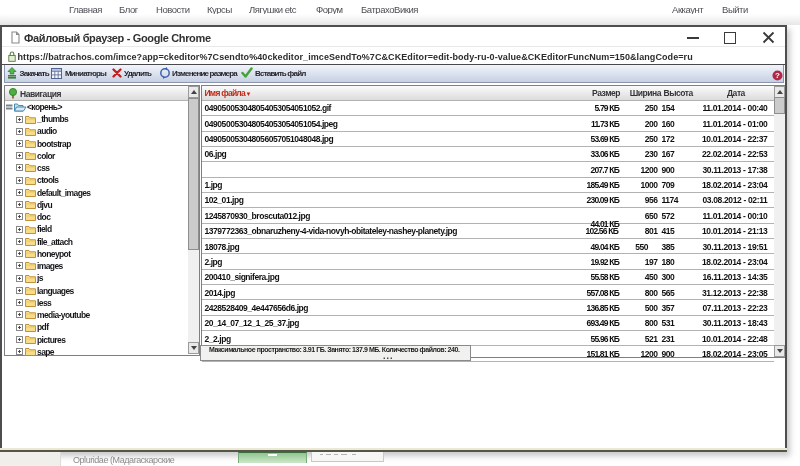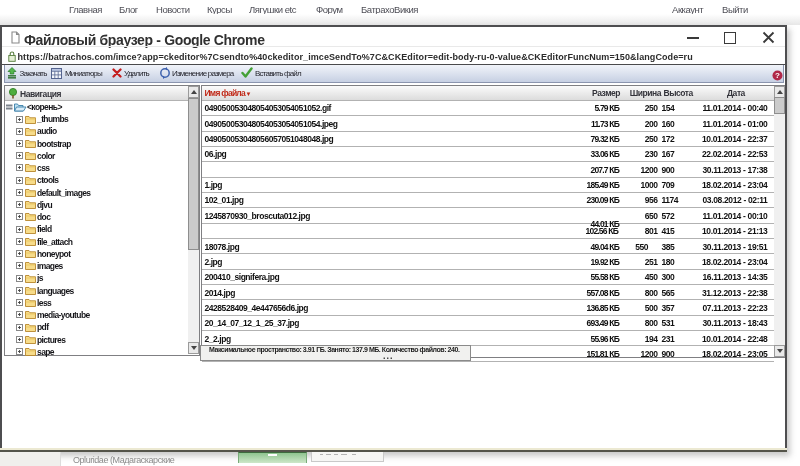--- a/index.html
+++ b/index.html
@@ -1,25 +1,25 @@
 <!DOCTYPE html>
 <html><head><meta charset="utf-8"><style>*{margin:0;padding:0;box-sizing:border-box;}
 body{width:800px;height:466px;font-family:"Liberation Sans",sans-serif;background:#fff;}
 #screen{position:relative;width:800px;height:466px;overflow:hidden;background:#fff;}
 .abs{position:absolute;}
 .topnav span{position:absolute;top:4px;font-size:9.5px;color:#4e4e56;letter-spacing:-0.45px;white-space:nowrap;}
 #navgrad{left:0;top:14px;width:800px;height:11px;background:linear-gradient(#ffffff,#e7e7e7);}
 #win{left:0;top:25px;width:787px;height:427px;background:#fff;border:2px solid #4e4e50;border-bottom:none;box-shadow:3px 4px 6px rgba(110,110,110,0.38);}
 #winbot1{left:0;top:448px;width:787px;height:2px;background:#ece9d2;}
 #winbot2{left:0;top:450px;width:787px;height:2px;background:#54544a;}
-#title{left:24px;top:32px;font-size:14px;font-weight:bold;color:#303030;letter-spacing:-0.35px;}
+#title{left:24px;top:32px;font-size:11px;font-weight:bold;color:#303030;letter-spacing:-0.35px;}
 #urltext{left:17.5px;top:51.5px;font-size:9px;font-weight:bold;color:#2c2c2c;letter-spacing:0.08px;white-space:nowrap;}
 #darkline{left:2px;top:63.5px;width:783px;height:1.5px;background:#4a4a4c;}
 #toolbar{left:4px;top:65px;width:780px;height:18px;background:linear-gradient(#f1f4fa,#c7d0e3);border:1px solid #8b95ae;border-top:none;}
-.tbl{position:absolute;top:68.5px;font-size:8px;font-weight:normal;color:#26262e;letter-spacing:-0.8px;white-space:nowrap;}
+.tbl{position:absolute;top:68.5px;font-size:8px;font-weight:bold;color:#26262e;letter-spacing:-0.8px;white-space:nowrap;}
 #navpanel{left:4px;top:85px;width:196px;height:271px;background:#fff;border:1px solid #7f7f82;}
 #filepanel{left:201px;top:85px;width:584px;height:273px;background:#fff;border:1px solid #7f7f82;}
 .phead{position:absolute;height:15px;background:linear-gradient(#fbfbfb,#dcdcdc);border-bottom:1px solid #b2b2b2;}
 .ptxt{position:absolute;font-size:8.5px;font-weight:bold;color:#33333a;letter-spacing:-0.45px;white-space:nowrap;}
 .trow{position:absolute;font-size:8.5px;font-weight:bold;color:#16161a;letter-spacing:-0.6px;white-space:nowrap;}
 .fname{position:absolute;font-size:8.5px;font-weight:bold;color:#111;letter-spacing:-0.45px;white-space:nowrap;}
 .fnum{position:absolute;font-size:8.5px;font-weight:bold;color:#111;letter-spacing:-0.5px;white-space:nowrap;}
 .fdt{letter-spacing:-0.35px !important;}
 .fsz{letter-spacing:-0.8px !important;}
 .rline{position:absolute;height:1px;background:#b2b2b2;}
@@ -317,21 +317,21 @@
 <span class="fnum abs" style="left:661.5px;top:103.4px">154</span>
 <span class="fnum fdt abs" style="right:32.5px;top:103.4px">11.01.2014 - 00:40</span>
 <div class="rline" style="left:202px;top:130.7px;width:572px"></div>
 <span class="fname abs" style="left:204.5px;top:118.7px">049050053048054053054051054.jpeg</span>
 <span class="fnum fsz abs" style="right:181px;top:118.7px">11.73 КБ</span>
 <span class="fnum abs" style="right:142.5px;top:118.7px">200</span>
 <span class="fnum abs" style="left:661.5px;top:118.7px">160</span>
 <span class="fnum fdt abs" style="right:32.5px;top:118.7px">11.01.2014 - 01:00</span>
 <div class="rline" style="left:202px;top:146.0px;width:572px"></div>
 <span class="fname abs" style="left:204.5px;top:134.1px">049050053048056057051048048.jpg</span>
-<span class="fnum fsz abs" style="right:181px;top:134.1px">79.32 КБ</span>
+<span class="fnum fsz abs" style="right:181px;top:134.1px">53.69 КБ</span>
 <span class="fnum abs" style="right:142.5px;top:134.1px">250</span>
 <span class="fnum abs" style="left:661.5px;top:134.1px">172</span>
 <span class="fnum fdt abs" style="right:32.5px;top:134.1px">10.01.2014 - 22:37</span>
 <div class="rline" style="left:202px;top:161.4px;width:572px"></div>
 <span class="fname abs" style="left:204.5px;top:149.4px">06.jpg</span>
 <span class="fnum fsz abs" style="right:181px;top:149.4px">33.06 КБ</span>
 <span class="fnum abs" style="right:142.5px;top:149.4px">230</span>
 <span class="fnum abs" style="left:661.5px;top:149.4px">167</span>
 <span class="fnum fdt abs" style="right:32.5px;top:149.4px">22.02.2014 - 22:53</span>
 <div class="rline" style="left:202px;top:176.7px;width:572px"></div>
@@ -351,34 +351,35 @@
 <span class="fnum abs" style="right:142.5px;top:195.4px">956</span>
 <span class="fnum abs" style="left:661.5px;top:195.4px">1174</span>
 <span class="fnum fdt abs" style="right:32.5px;top:195.4px">03.08.2012 - 02:11</span>
 <div class="rline" style="left:202px;top:222.7px;width:572px"></div>
 <span class="fname abs" style="left:204.5px;top:210.8px">1245870930_broscuta012.jpg</span>
 <span class="fnum fsz abs" style="right:181px;top:219px">44.01 КБ</span>
 <span class="fnum abs" style="right:142.5px;top:210.8px">650</span>
 <span class="fnum abs" style="left:661.5px;top:210.8px">572</span>
 <span class="fnum fdt abs" style="right:32.5px;top:210.8px">11.01.2014 - 00:10</span>
 <div class="rline" style="left:202px;top:238.1px;width:572px"></div>
+<span class="fname abs" style="left:204.5px;top:226.1px">1379772363_obnaruzheny-4-vida-novyh-obitateley-nashey-planety.jpg</span>
 <span class="fnum fsz abs" style="right:182px;top:226.1px">102.56 КБ</span>
 <span class="fnum abs" style="right:142.5px;top:226.1px">801</span>
 <span class="fnum abs" style="left:661.5px;top:226.1px">415</span>
 <span class="fnum fdt abs" style="right:32.5px;top:226.1px">10.01.2014 - 21:13</span>
 <div class="rline" style="left:202px;top:253.4px;width:572px"></div>
 <span class="fname abs" style="left:204.5px;top:241.5px">18078.jpg</span>
 <span class="fnum fsz abs" style="right:181px;top:241.5px">49.04 КБ</span>
 <span class="fnum abs" style="right:152px;top:241.5px">550</span>
 <span class="fnum abs" style="left:661.5px;top:241.5px">385</span>
 <span class="fnum fdt abs" style="right:32.5px;top:241.5px">30.11.2013 - 19:51</span>
 <div class="rline" style="left:202px;top:268.7px;width:572px"></div>
 <span class="fname abs" style="left:204.5px;top:256.8px">2.jpg</span>
 <span class="fnum fsz abs" style="right:181px;top:256.8px">19.92 КБ</span>
-<span class="fnum abs" style="right:142.5px;top:256.8px">251</span>
+<span class="fnum abs" style="right:142.5px;top:256.8px">197</span>
 <span class="fnum abs" style="left:661.5px;top:256.8px">180</span>
 <span class="fnum fdt abs" style="right:32.5px;top:256.8px">18.02.2014 - 23:04</span>
 <div class="rline" style="left:202px;top:284.1px;width:572px"></div>
 <span class="fname abs" style="left:204.5px;top:272.1px">200410_signifera.jpg</span>
 <span class="fnum fsz abs" style="right:181px;top:272.1px">55.58 КБ</span>
 <span class="fnum abs" style="right:142.5px;top:272.1px">450</span>
 <span class="fnum abs" style="left:661.5px;top:272.1px">300</span>
 <span class="fnum fdt abs" style="right:32.5px;top:272.1px">16.11.2013 - 14:35</span>
 <div class="rline" style="left:202px;top:299.4px;width:572px"></div>
 <span class="fname abs" style="left:204.5px;top:287.5px">2014.jpg</span>
@@ -394,21 +395,21 @@
 <span class="fnum fdt abs" style="right:32.5px;top:302.8px">07.11.2013 - 22:23</span>
 <div class="rline" style="left:202px;top:330.1px;width:572px"></div>
 <span class="fname abs" style="left:204.5px;top:318.2px">20_14_07_12_1_25_37.jpg</span>
 <span class="fnum fsz abs" style="right:181px;top:318.2px">693.49 КБ</span>
 <span class="fnum abs" style="right:142.5px;top:318.2px">800</span>
 <span class="fnum abs" style="left:661.5px;top:318.2px">531</span>
 <span class="fnum fdt abs" style="right:32.5px;top:318.2px">30.11.2013 - 18:43</span>
 <div class="rline" style="left:202px;top:345.4px;width:572px"></div>
 <span class="fname abs" style="left:204.5px;top:333.5px">2_2.jpg</span>
 <span class="fnum fsz abs" style="right:181px;top:333.5px">55.96 КБ</span>
-<span class="fnum abs" style="right:142.5px;top:333.5px">194</span>
+<span class="fnum abs" style="right:142.5px;top:333.5px">521</span>
 <span class="fnum abs" style="left:661.5px;top:333.5px">231</span>
 <span class="fnum fdt abs" style="right:32.5px;top:333.5px">10.01.2014 - 22:48</span>
 <div class="rline" style="left:202px;top:360.8px;width:572px"></div>
 <span class="fnum fsz abs" style="right:181px;top:348.8px">151.81 КБ</span>
 <span class="fnum abs" style="right:142.5px;top:348.8px">1200</span>
 <span class="fnum abs" style="left:661.5px;top:348.8px">900</span>
 <span class="fnum fdt abs" style="right:32.5px;top:348.8px">18.02.2014 - 23:05</span>
 <div class="sb" style="left:774px;top:86px;width:11px;height:271px"></div>
 <div class="sbbtn" style="left:774px;top:86px;width:11px;height:12px"></div>
 <div class="tri" style="left:776.5px;top:90px;border-left:3px solid transparent;border-right:3px solid transparent;border-bottom:4px solid #444"></div>

